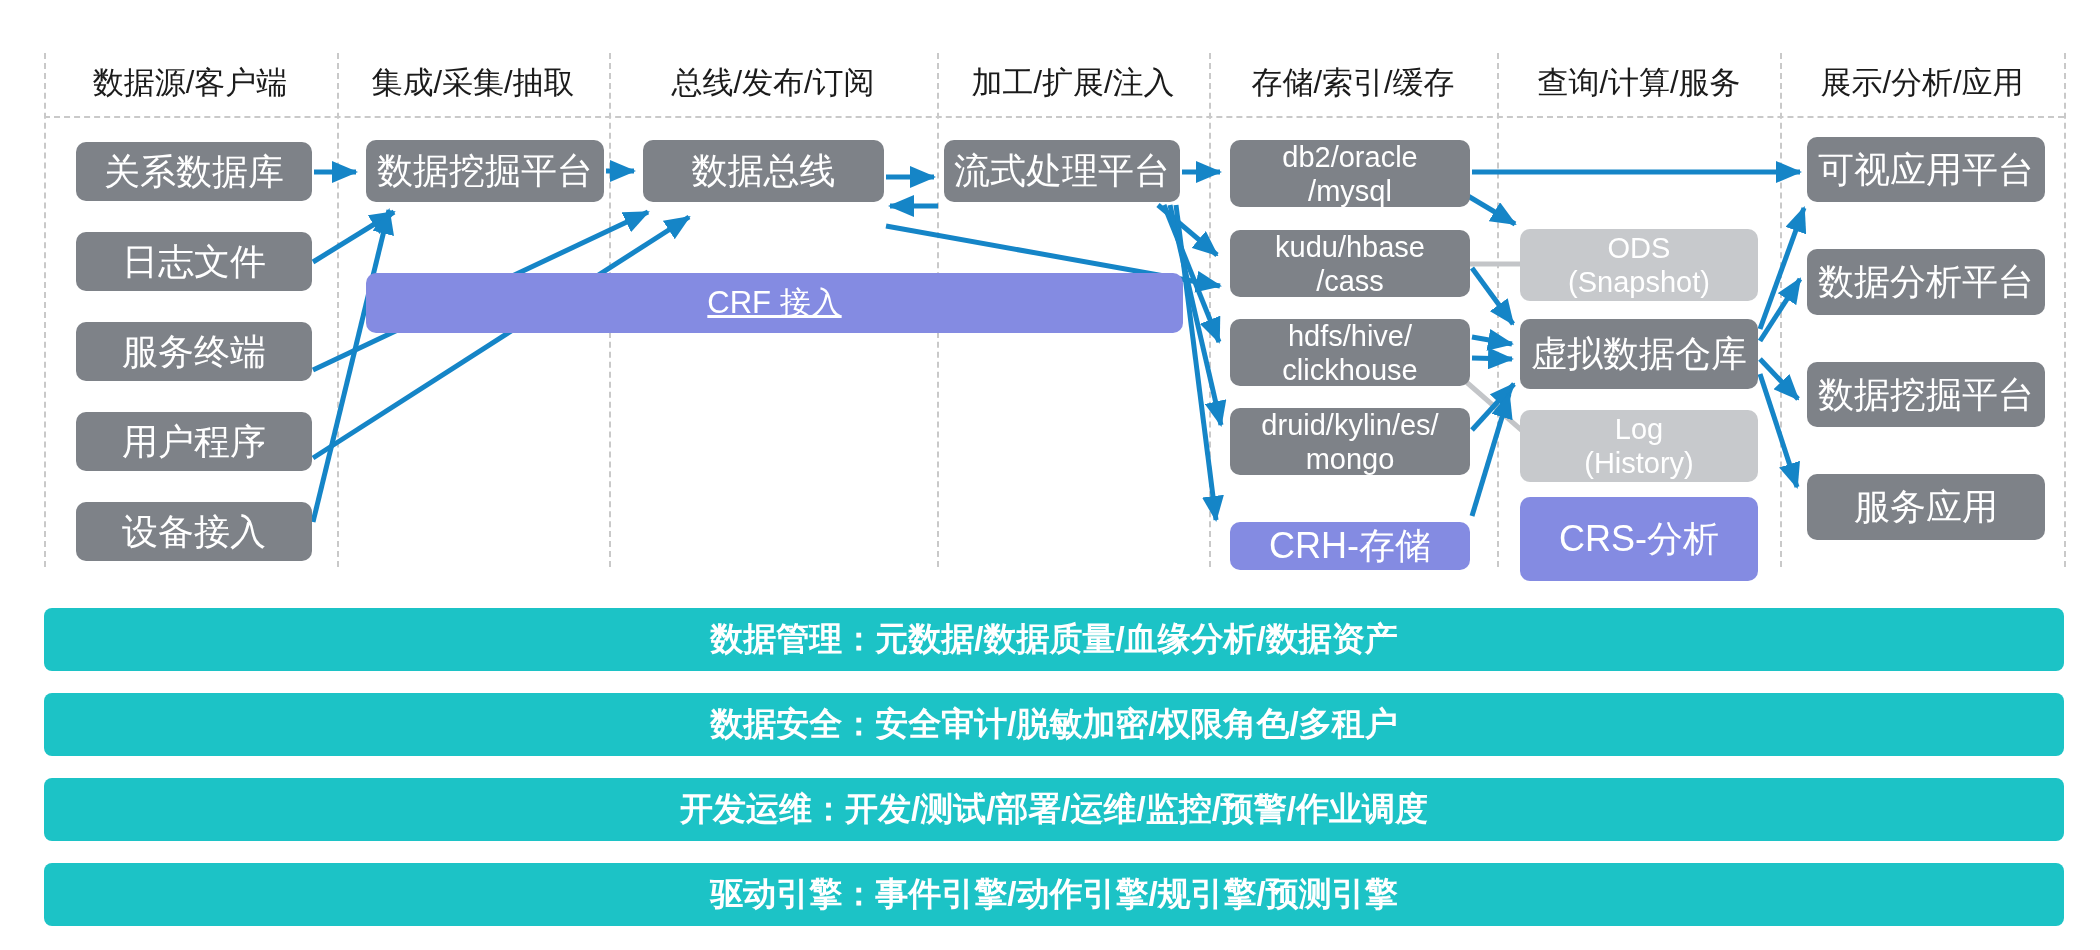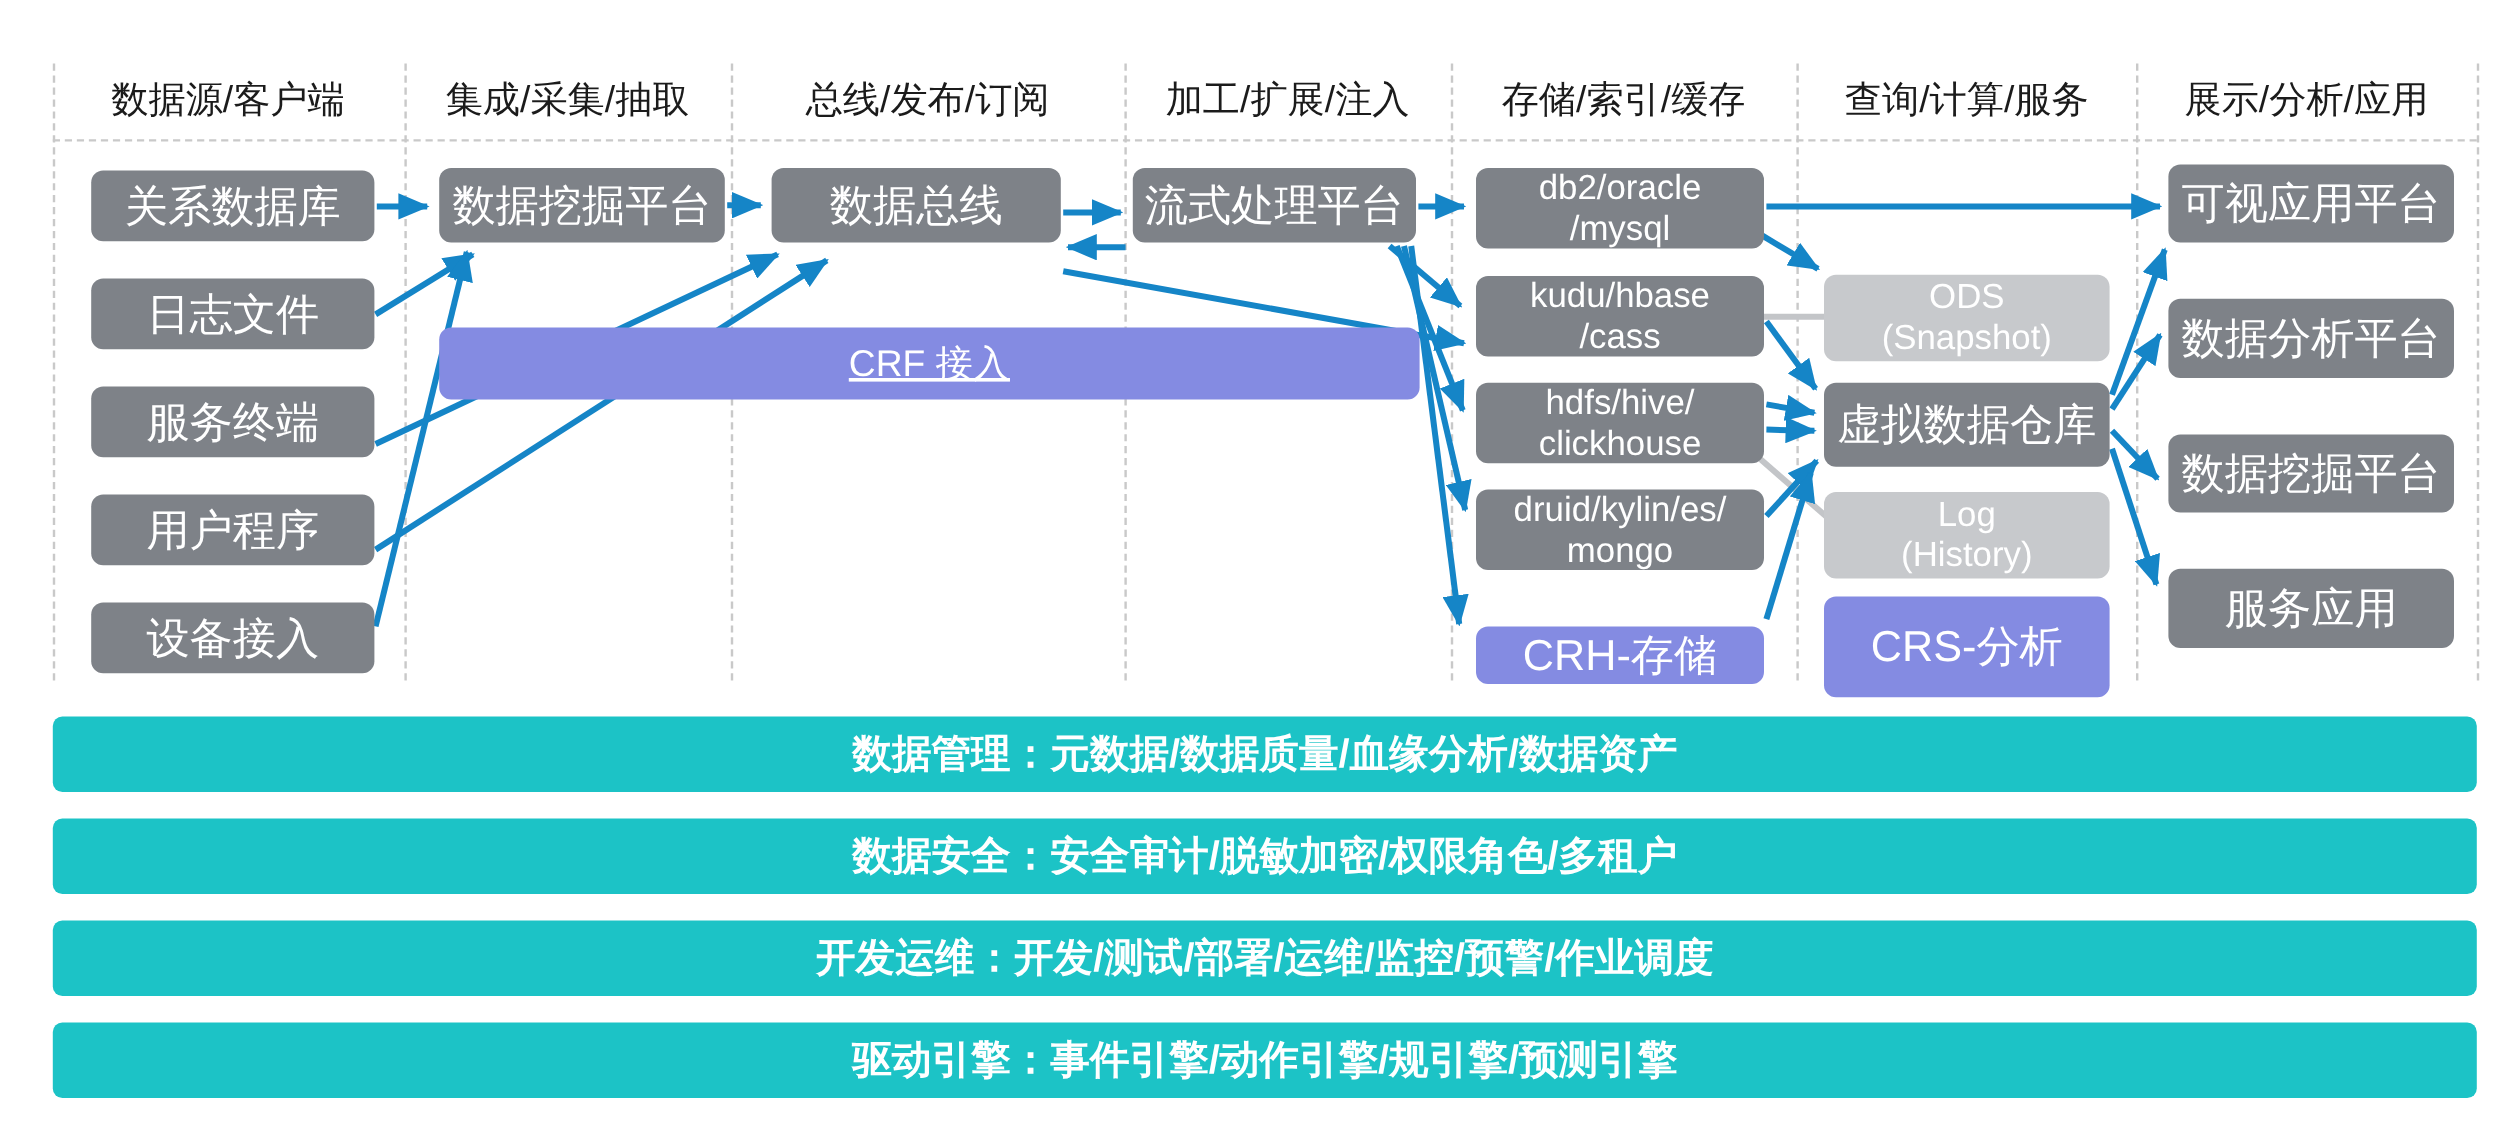--- a/index.html
+++ b/index.html
@@ -14,21 +14,21 @@
     text-align:center;border-radius:10px;color:var(--box-text);font-size:36px;
     white-space:pre-line;line-height:34px;}
   .b-gray{background:var(--box-gray);}
   .b-light{background:var(--box-light-gray);}
   .b-purple{background:var(--box-purple);}
   .two{font-size:29px;line-height:34px;}
   .crfbar{position:absolute;z-index:2;display:flex;align-items:center;justify-content:center;
     background:var(--box-purple);border-radius:10px;color:var(--box-text);font-size:31px;text-decoration:underline;}
   .tealbar{position:absolute;left:44px;width:2020px;height:63px;z-index:2;
     display:flex;align-items:center;justify-content:center;background:var(--bar-teal);
-    border-radius:8px;color:#fff;font-size:33px;font-weight:600;}
+    border-radius:8px;color:#fff;font-size:33px;font-weight:600;margin-top:11px;}
   .arrow{stroke:var(--arrow-blue);stroke-width:5;}
   .conn{stroke:var(--connector-gray);stroke-width:5;}
   #ah path{fill:var(--arrow-blue);}
 </style>
 </head>
 <body>
 
 <div class="stage">
 
   <div class="vdash" style="left:44px;top:53px;height:514px"></div>

